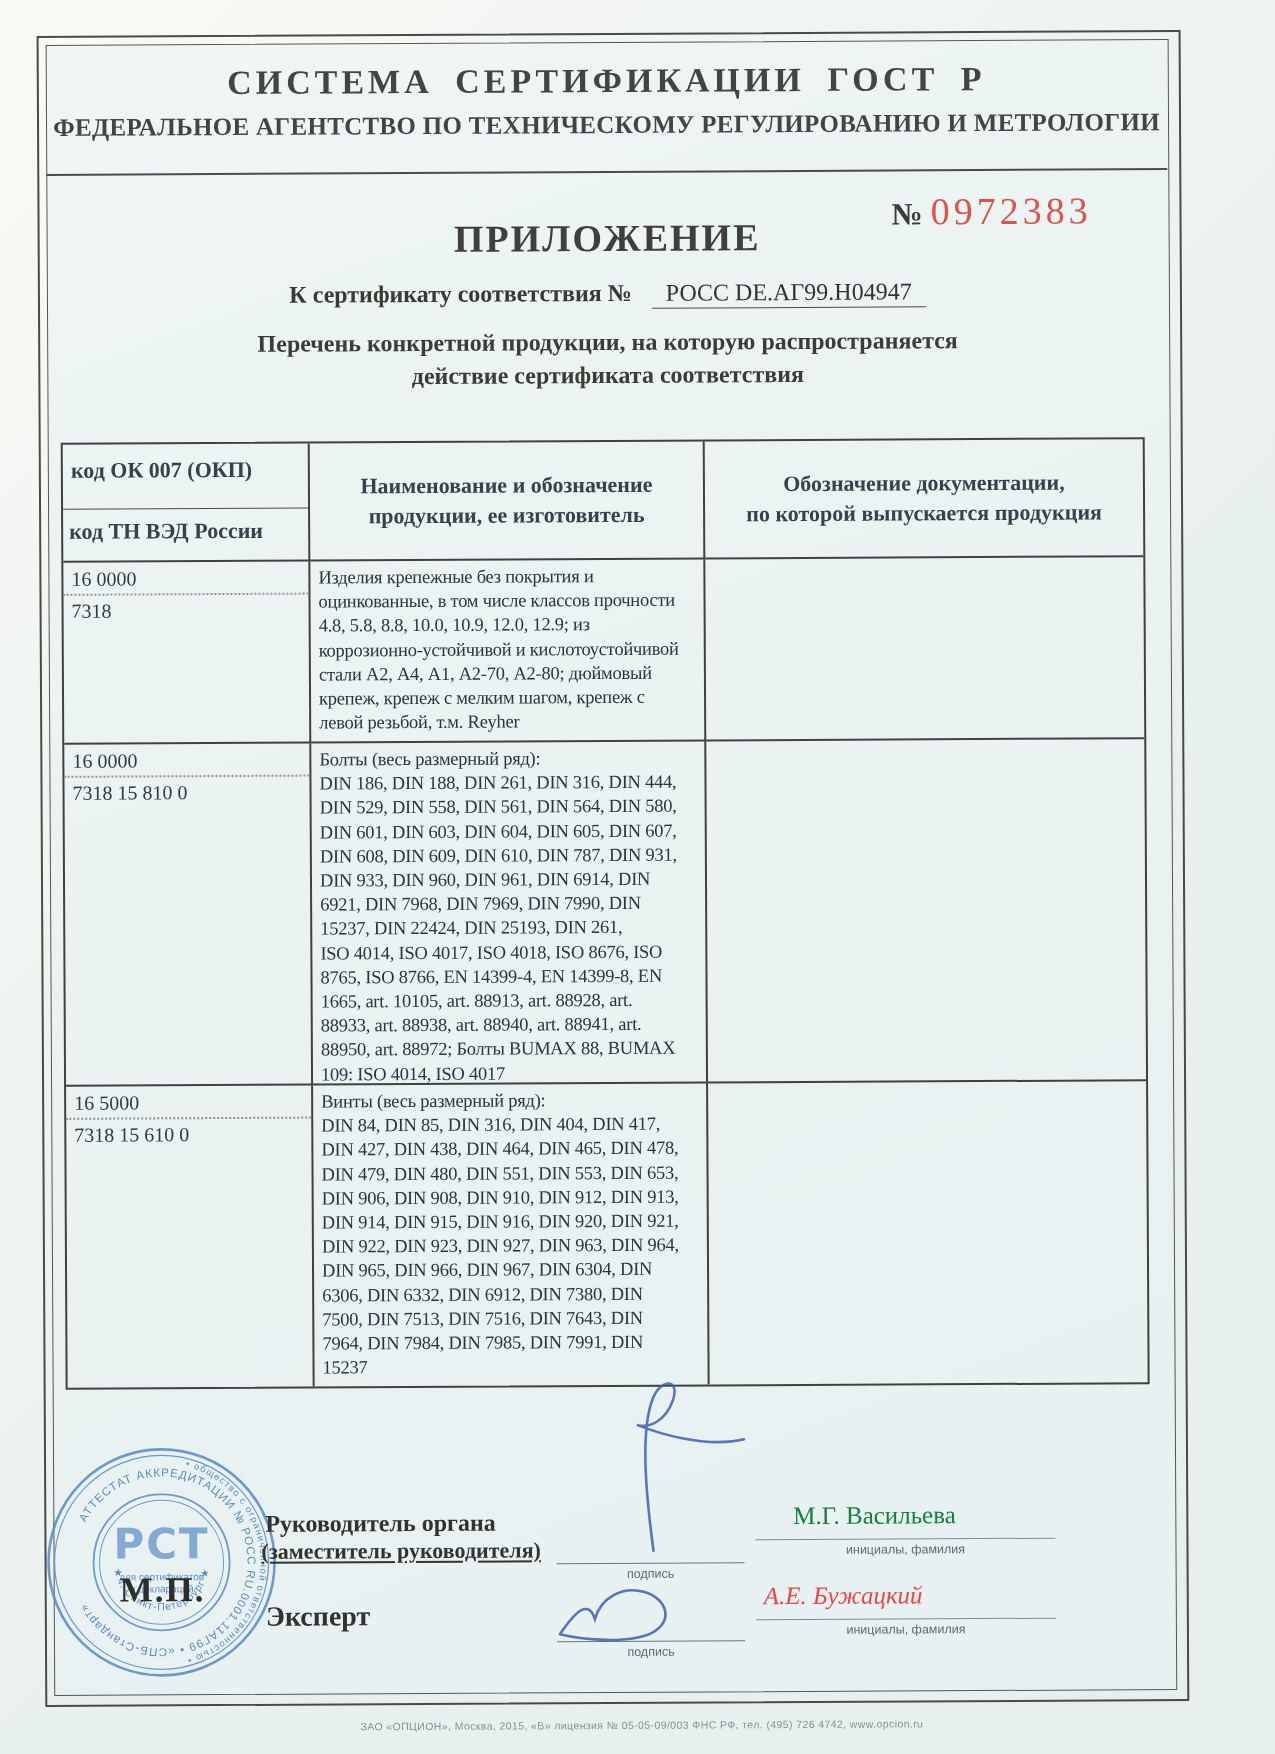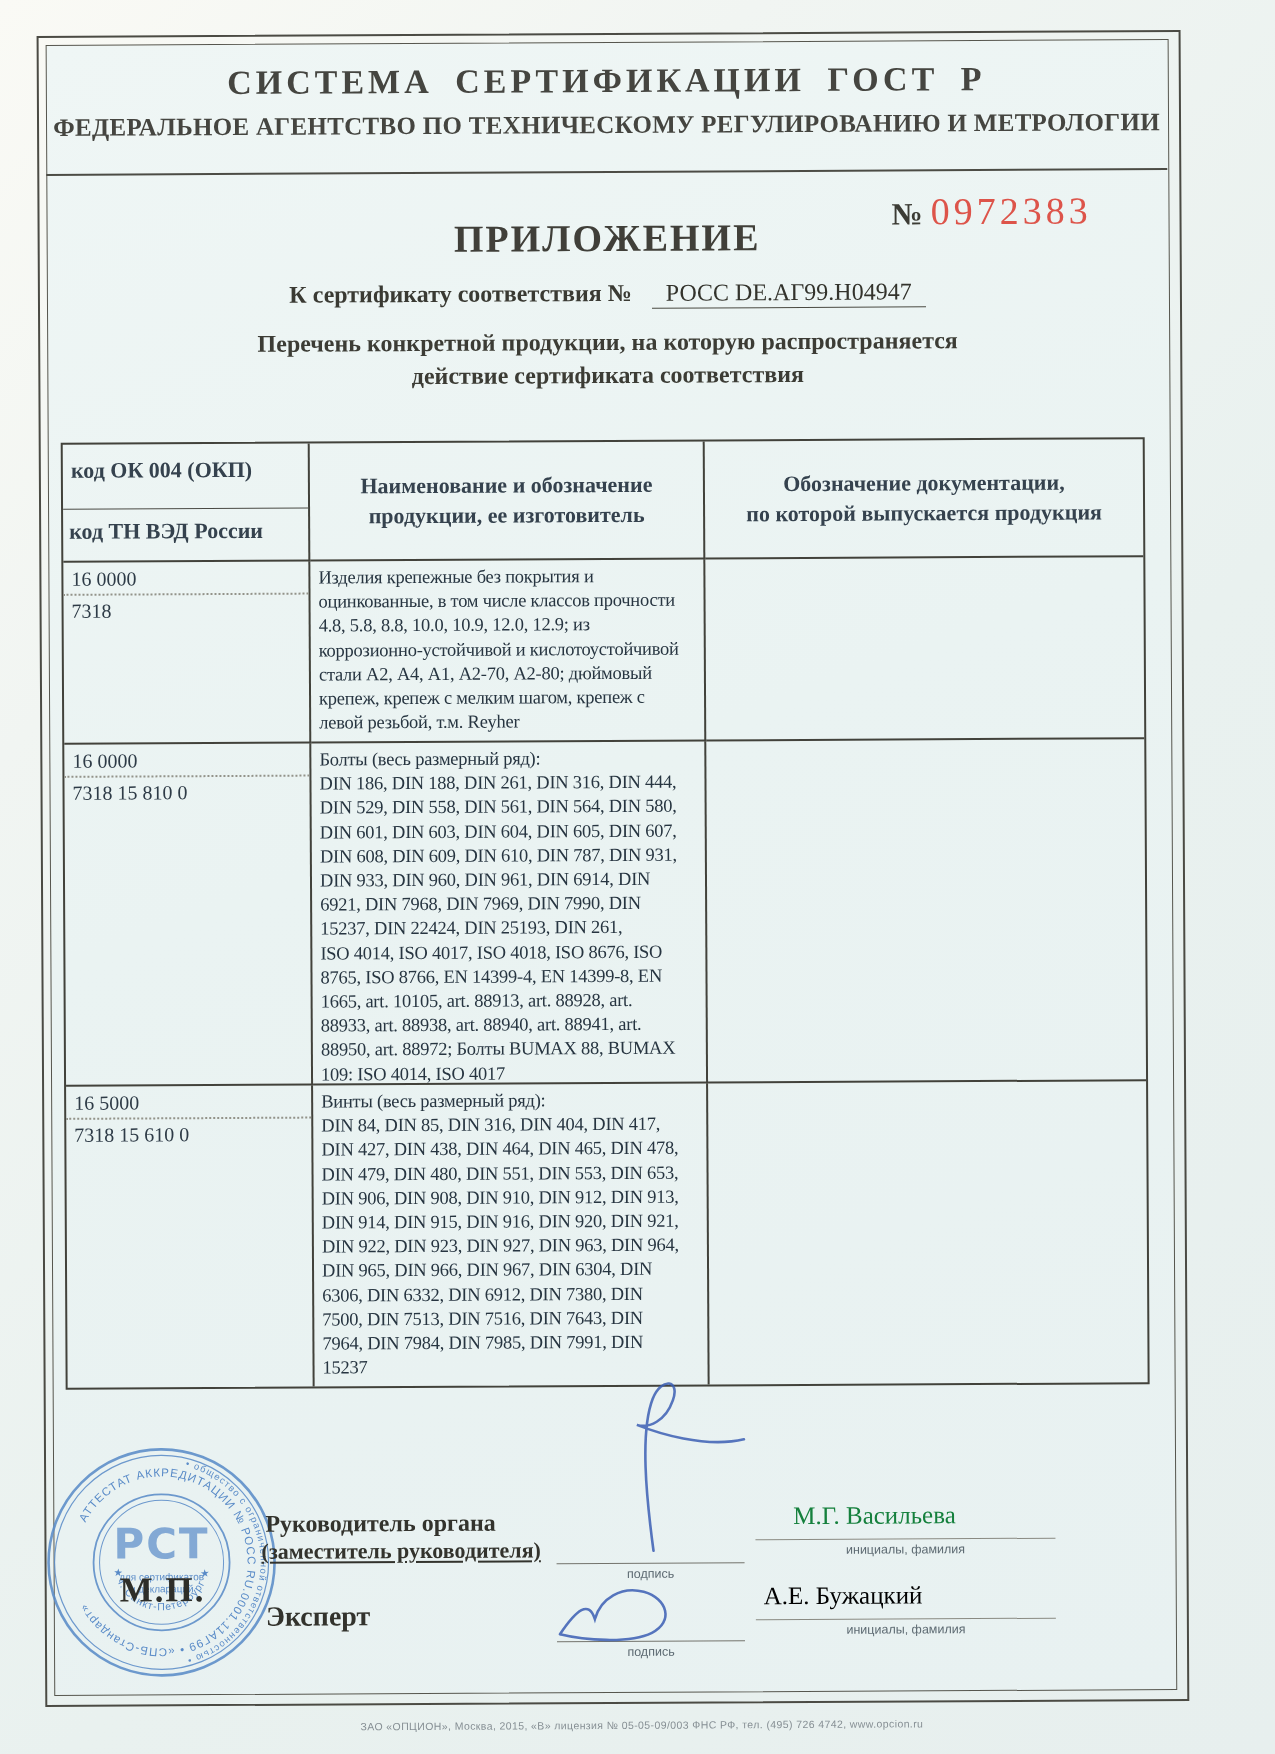--- a/index.html
+++ b/index.html
@@ -70,21 +70,21 @@
   .role1sub{left:258px;top:1537px;font-size:22px;font-weight:bold;color:#33332d;
     text-decoration:underline;text-underline-offset:3px;}
   .role2{left:262px;top:1599px;font-size:28px;font-weight:bold;color:#33332d;}
   .sigline{border-top:1.5px solid #73736c;height:0;}
   .sig1{left:553px;top:1563px;width:188px;}
   .sig2{left:553px;top:1641px;width:188px;}
   .cap{font-family:"Liberation Sans",sans-serif;font-size:12.5px;color:#5d6a72;text-align:center;}
   .cap1{left:553px;top:1567px;width:188px;}
   .cap2{left:553px;top:1645px;width:188px;}
   .name1{left:790px;top:1503px;font-size:25px;color:#15803d;}
-  .name2{left:760px;top:1583px;font-size:25px;color:#000000;}
+  .name2{left:760px;top:1583px;font-size:25px;color:#ef4444;font-style:italic;}
   .nameline1{left:752px;top:1540px;width:300px;border-top:1.5px solid #8a8a82;}
   .nameline2{left:752px;top:1620px;width:300px;border-top:1.5px solid #8a8a82;}
   .ncap1{left:752px;top:1544px;width:300px;}
   .ncap2{left:752px;top:1624px;width:300px;}
 
   .footer{left:0;top:1719px;width:1275px;text-align:center;
     font-family:"Liberation Sans",sans-serif;font-size:10.5px;color:#868f94;letter-spacing:0.4px;}
 
   .handsig{position:absolute;left:0;top:0;width:1275px;height:1754px;pointer-events:none;}
 </style>
@@ -110,21 +110,21 @@
     <span class="lbl">К сертификату соответствия №</span>
     <span class="val">РОСС DE.АГ99.H04947</span>
   </div>
 
   <div class="abs ctr subtitle">Перечень конкретной продукции,  на которую распространяется
 действие сертификата соответствия</div>
 
   <div class="tbl">
 
     <div class="th1">
-      <div class="t">код ОК 004 (ОКП)</div>
+      <div class="t">код ОК 007 (ОКП)</div>
       <div class="ln"></div>
       <div class="b">код ТН ВЭД России</div>
     </div>
     <div class="thc">Наименование и обозначение
 продукции, ее изготовитель</div>
     <div class="thc">Обозначение документации,
 по которой выпускается продукция</div>
 
     <div class="cell-code">
       <div class="code-top">16 0000</div>

